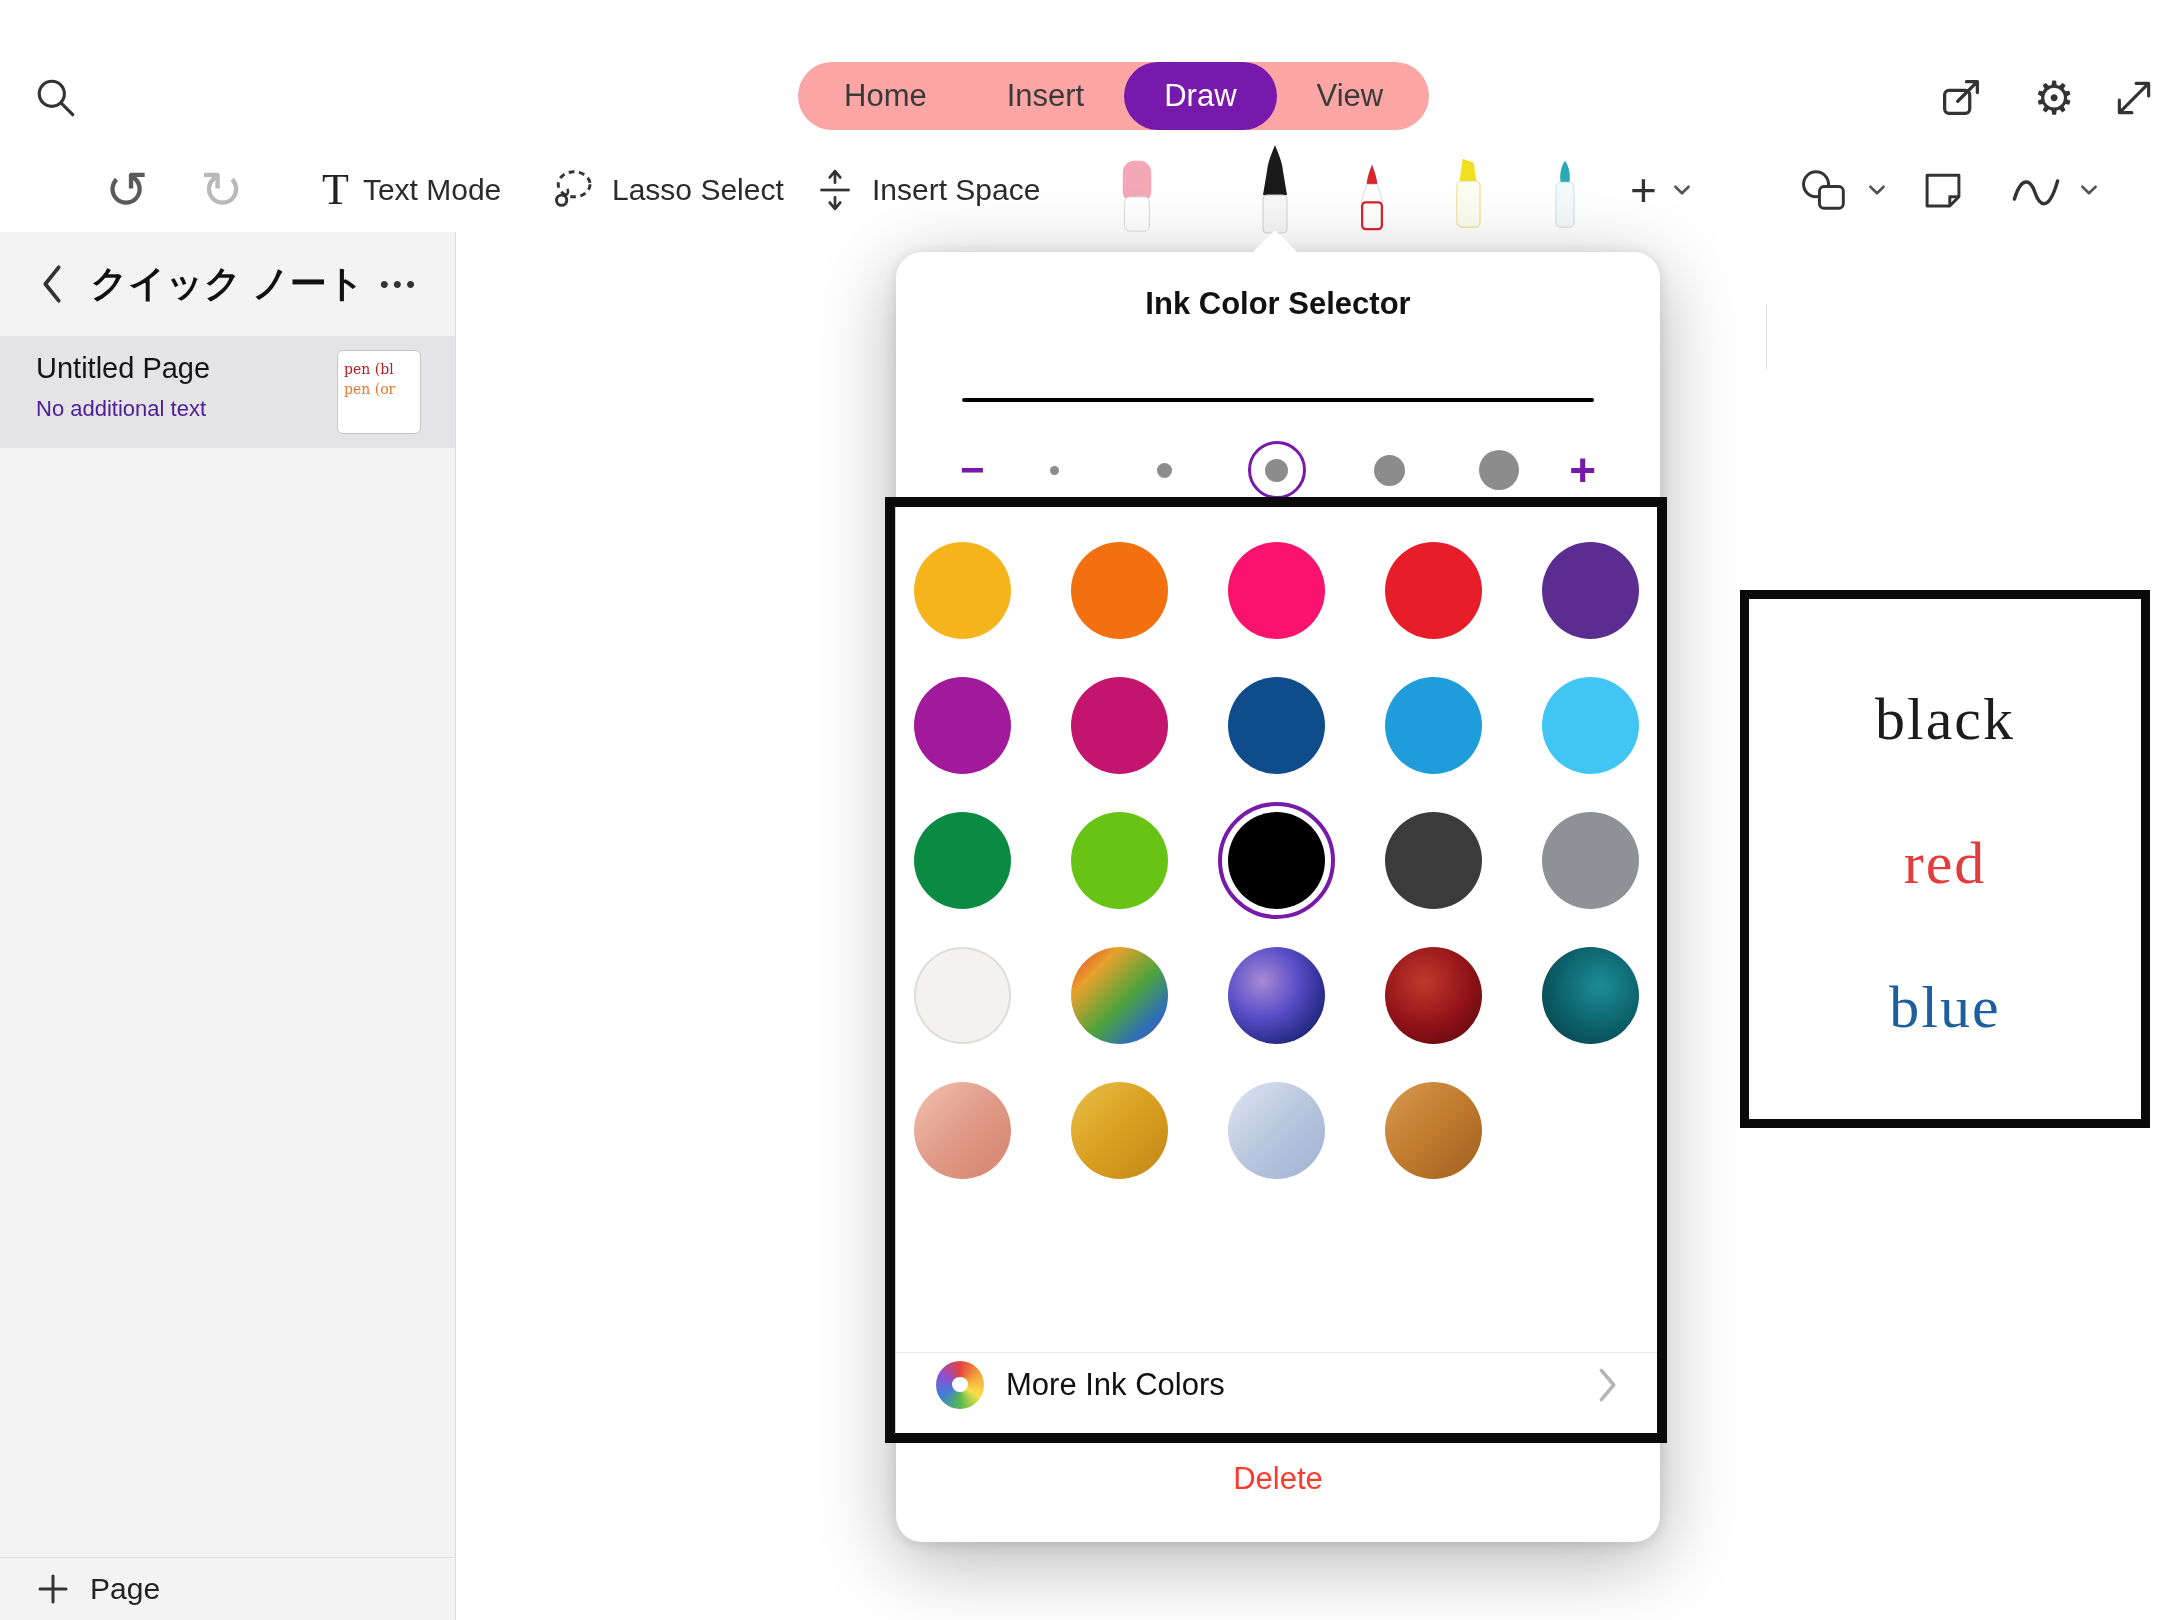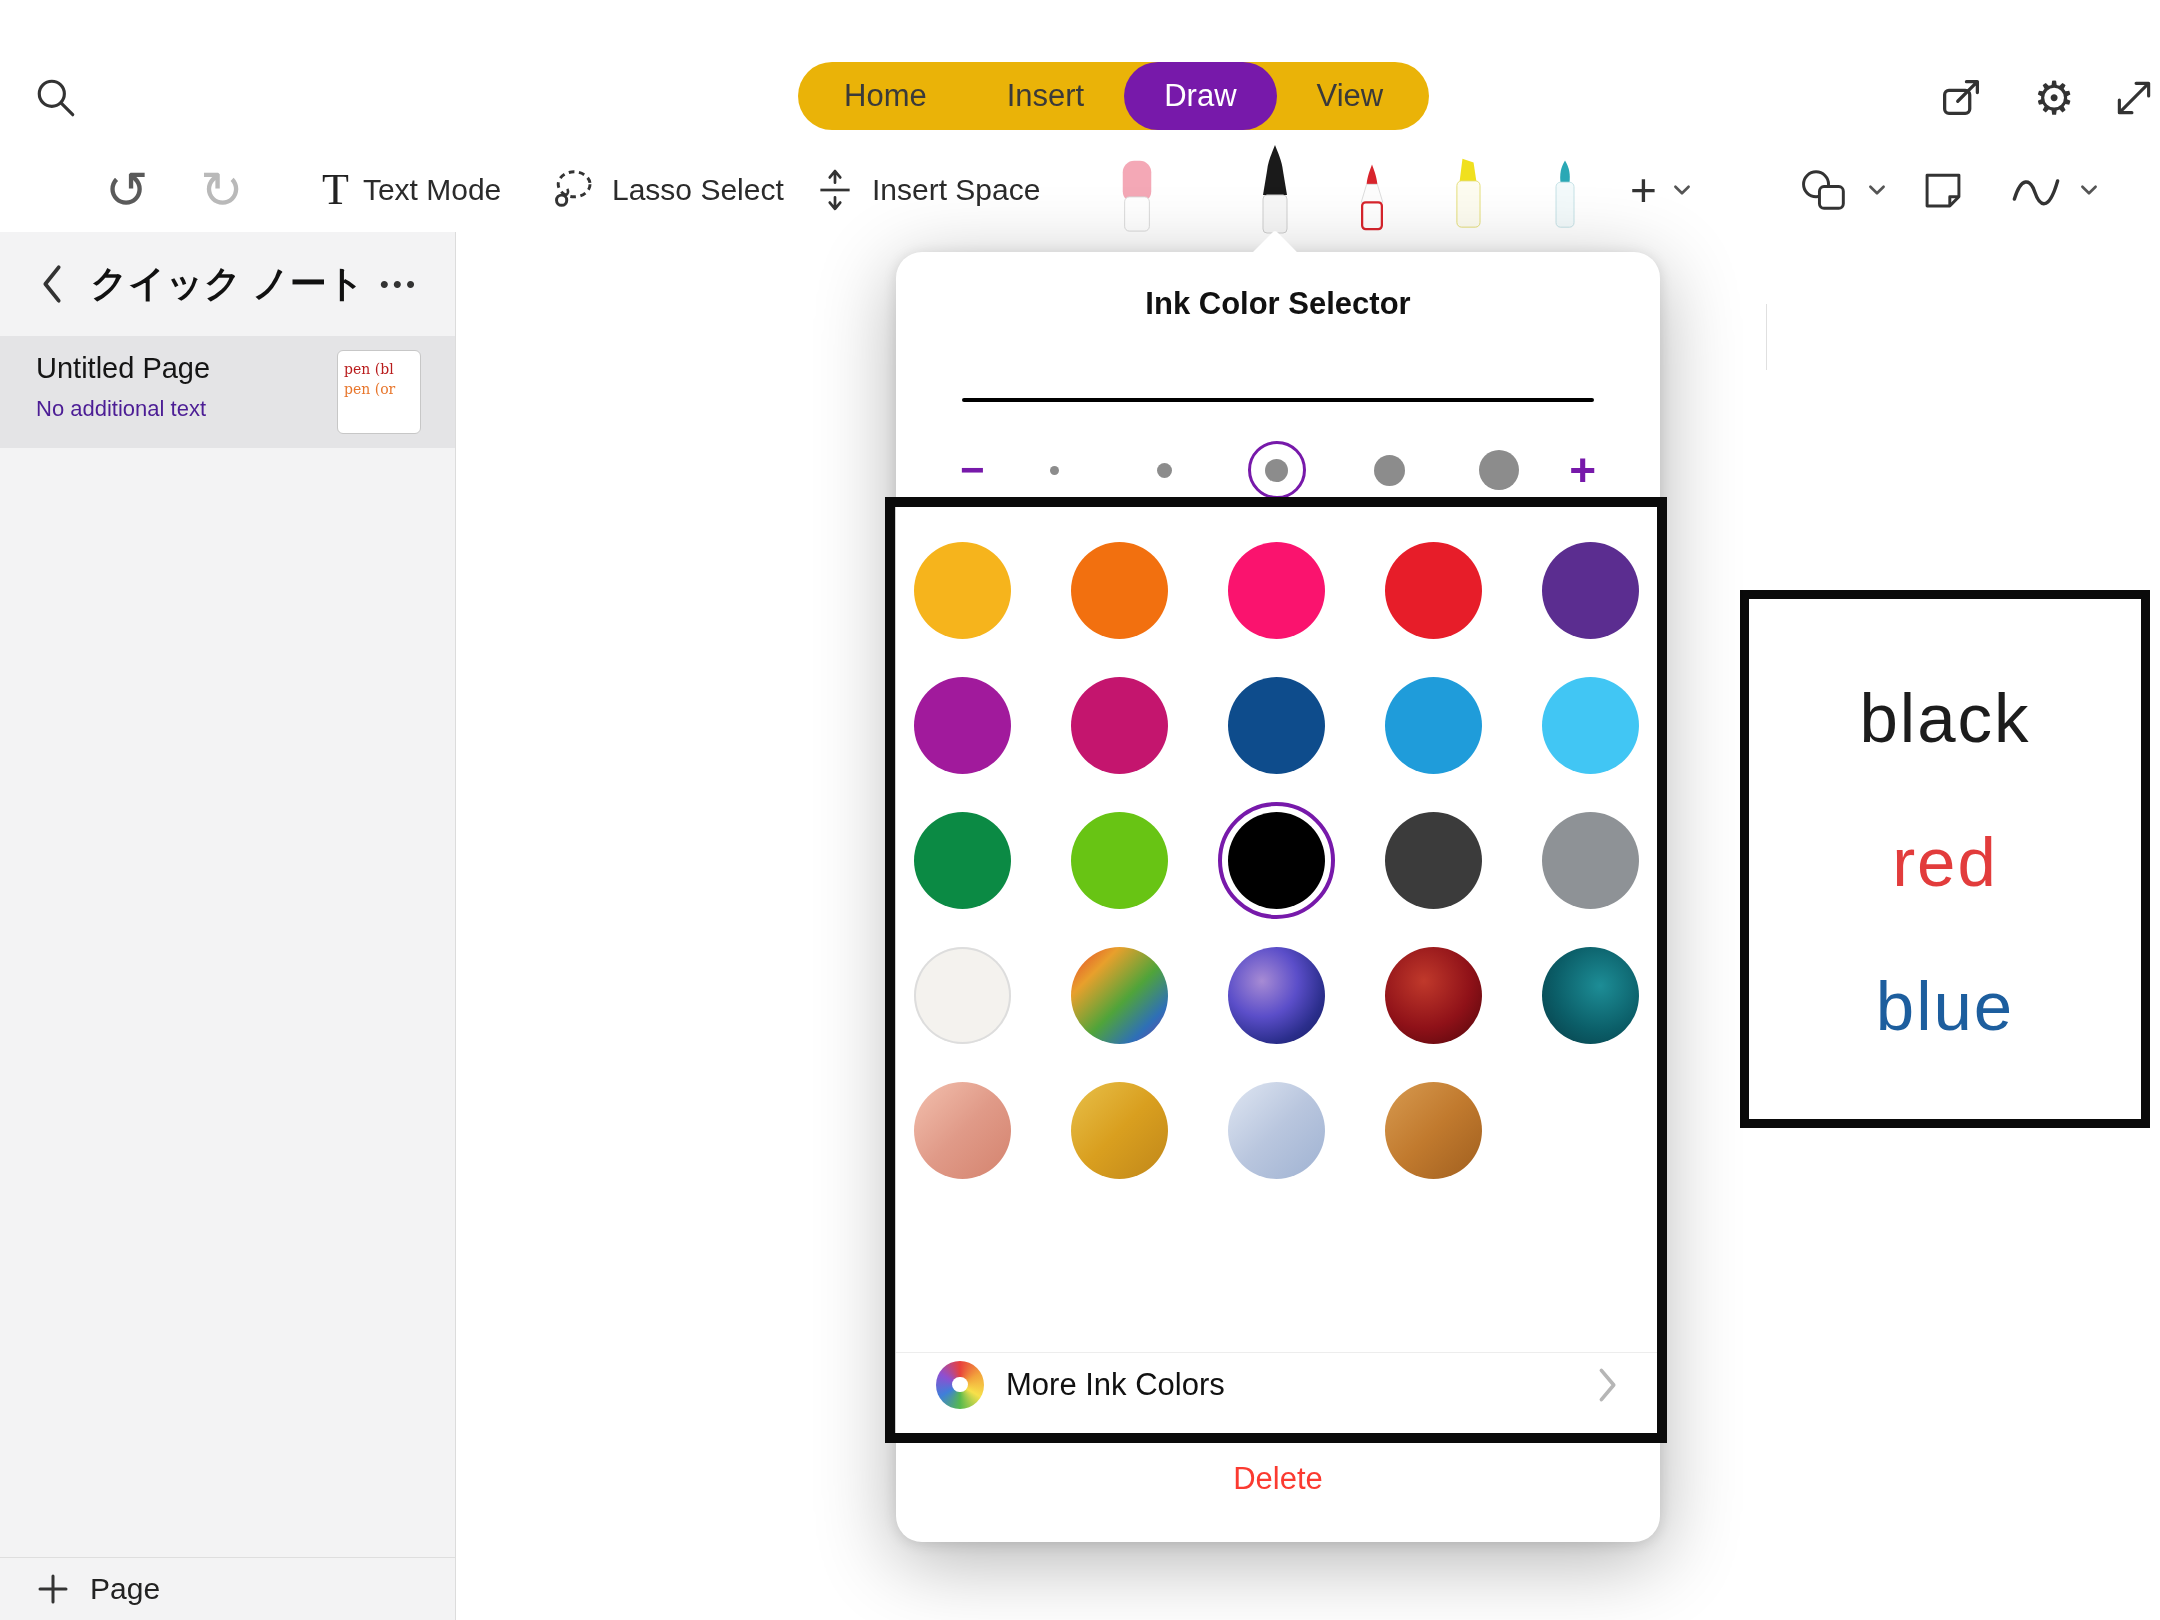--- a/index.html
+++ b/index.html
@@ -4,21 +4,21 @@
 <style>
   html,body{margin:0;padding:0;background:#ffffff;}
   .stage{position:relative;width:2160px;height:1620px;background:#fff;overflow:hidden;
          font-family:"Liberation Sans",sans-serif;color:#222;}
   svg{display:block;}
 
   
   .topbar{position:absolute;top:0;left:0;right:0;height:147px;background:#fff;}
   .iconbtn{position:absolute;width:52px;height:52px;display:flex;align-items:center;justify-content:center;cursor:pointer;}
   .glyph{font-size:46px;color:#333;line-height:1;}
-  .tabs-pill{position:absolute;left:798px;top:62px;height:68px;background:#eab308;border-radius:34px;
+  .tabs-pill{position:absolute;left:798px;top:62px;height:68px;background:#fca5a5;border-radius:34px;
              display:flex;align-items:center;padding:0 6px;}
   .tab{height:68px;display:flex;align-items:center;padding:0 40px;font-size:31px;color:#3a3a3a;
        border-radius:34px;cursor:pointer;}
   .tab.active{background:#7719aa;color:#fff;}
 
   
   .toolbar{position:absolute;top:147px;left:0;right:0;height:85px;background:#fff;}
   .tool{position:absolute;display:flex;align-items:center;gap:14px;height:85px;cursor:pointer;}
   .tool-label{font-size:30px;color:#2b2b2b;white-space:nowrap;}
   .undo-glyph{font-size:52px;color:#5a5a5a;}
@@ -72,21 +72,21 @@
   .delete-row{position:absolute;top:1182px;left:0;right:0;bottom:0;border-top:1px solid #e8e8e8;
               display:flex;align-items:flex-start;justify-content:center;padding-top:26px;cursor:pointer;
               border-radius:0 0 26px 26px;}
   .delete-label{font-size:31px;color:#fb3a30;}
 
   
   .anno{position:absolute;border:10px solid #0a0a0a;background:transparent;z-index:60;box-sizing:border-box;}
   .handwriting{position:absolute;left:1740px;top:590px;width:410px;height:538px;border:9px solid #0a0a0a;
                box-sizing:border-box;z-index:30;display:flex;flex-direction:column;align-items:center;
                padding-top:48px;background:#fff;}
-  .word{font-family:Liberation Sans, sans-serif;font-size:69px;line-height:144px;letter-spacing:2px;text-align:right;}
+  .word{font-family:Liberation Serif, serif;font-size:60px;line-height:144px;letter-spacing:2px;text-align:right;}
 </style>
 </head>
 <body>
 
 <div class="stage">
 
   <div class="topbar">
     <div class="iconbtn" style="left:30px;top:72px;">
       <span>
         <svg width="46" height="46" viewBox="0 0 44 44">

